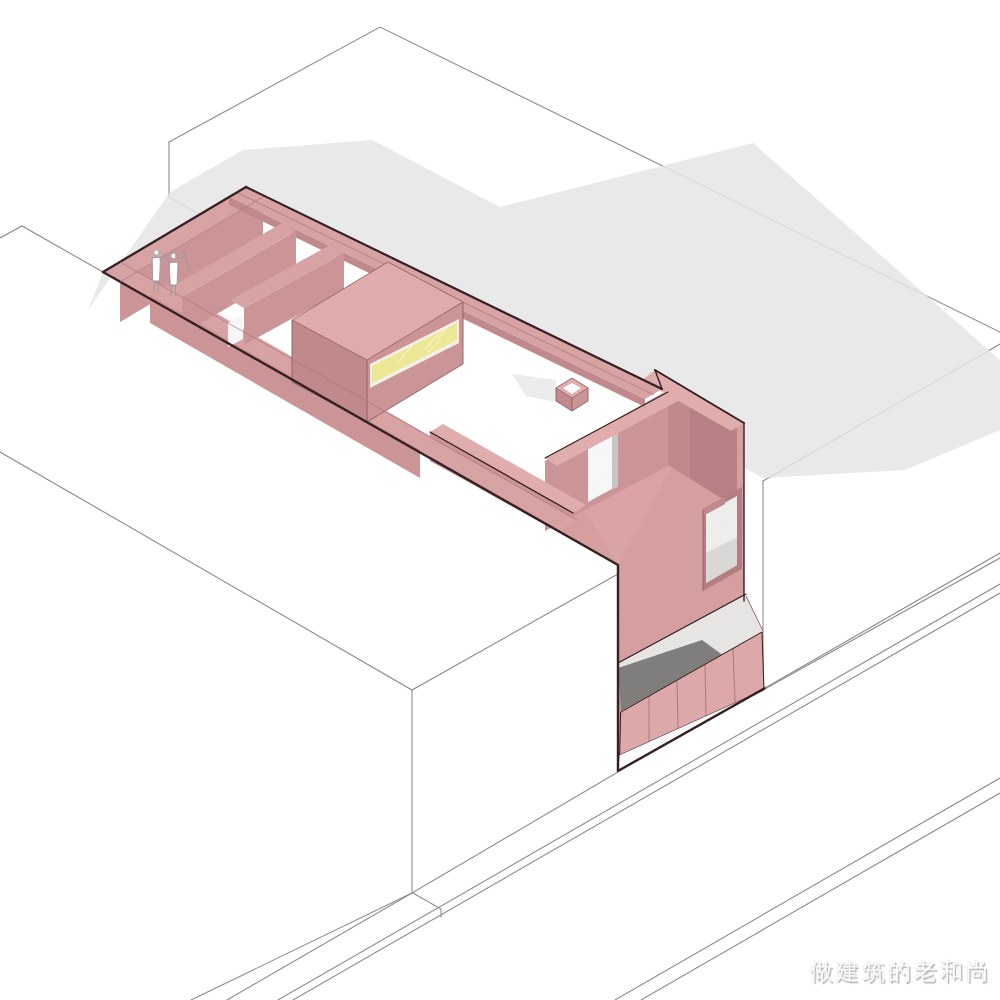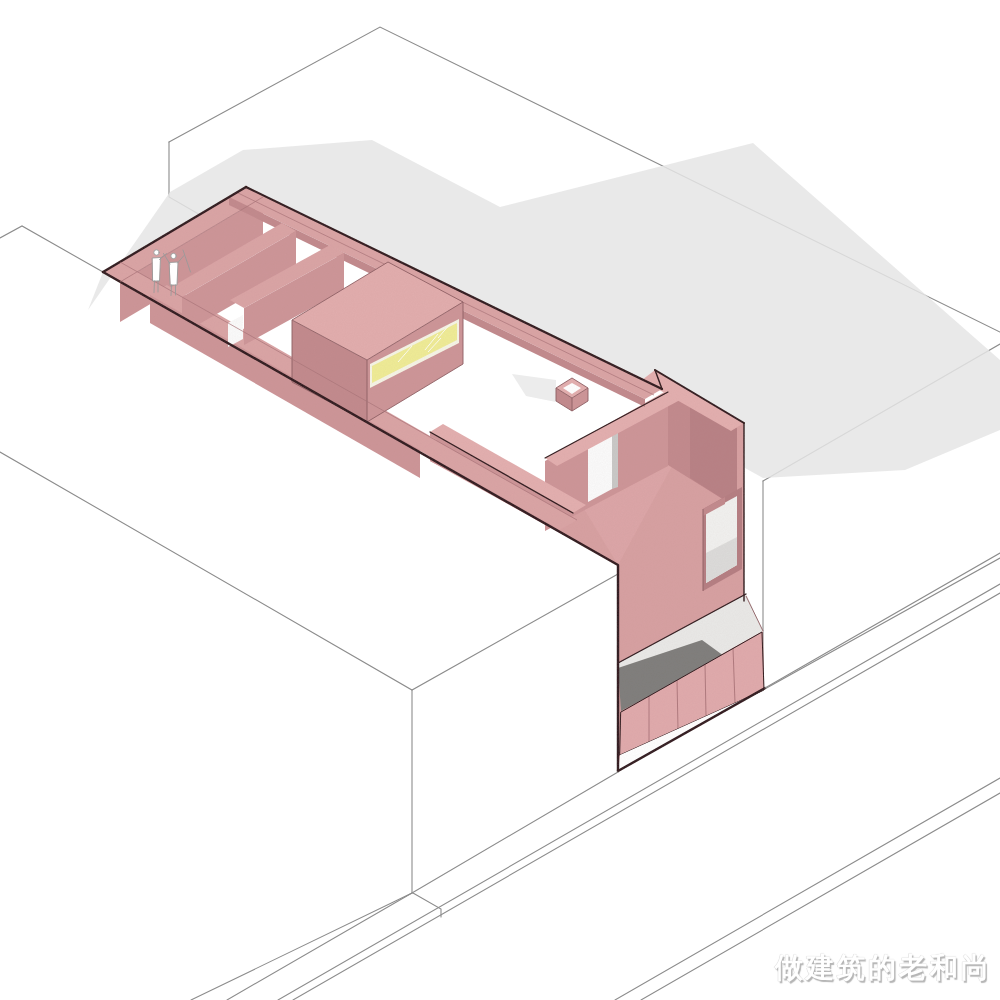--- a/index.html
+++ b/index.html
@@ -4,21 +4,21 @@
 <style>
   html,body{margin:0;padding:0;background:#fff;}
   #canvas{position:relative;width:1000px;height:1000px;background:var(--background,#fff);overflow:hidden;
           font-family:"Liberation Sans", sans-serif;}
   svg{position:absolute;left:0;top:0;}
   .thin{stroke:var(--line_thin);stroke-width:1.1;fill:none;stroke-linecap:round;}
   .dark{stroke:var(--line_dark);fill:none;stroke-linecap:round;stroke-linejoin:round;}
   .pinkline{stroke:#8d5f63;stroke-width:0.9;fill:none;}
   .innerline{stroke:#a97478;stroke-width:0.7;fill:none;}
   .fig{stroke:var(--figure_line);stroke-width:0.9;fill:#ffffff;stroke-linecap:round;stroke-linejoin:round;}
-  #watermark{position:absolute;right:8px;bottom:13px;font-size:28px;font-weight:bold;letter-spacing:3px;
+  #watermark{position:absolute;right:8px;bottom:13px;font-size:23px;font-weight:normal;letter-spacing:3px;
              color:var(--watermark,#fff);
              text-shadow:1.5px 1.5px 1px #b5b5b5, -0.5px -0.5px 0 #dedede, 0 0 1px #cccccc;
              user-select:none;}
 </style>
 </head>
 <body>
 
 <div id="canvas">
 <svg width="1000" height="1000" viewBox="0 0 1000 1000">
   <defs>

